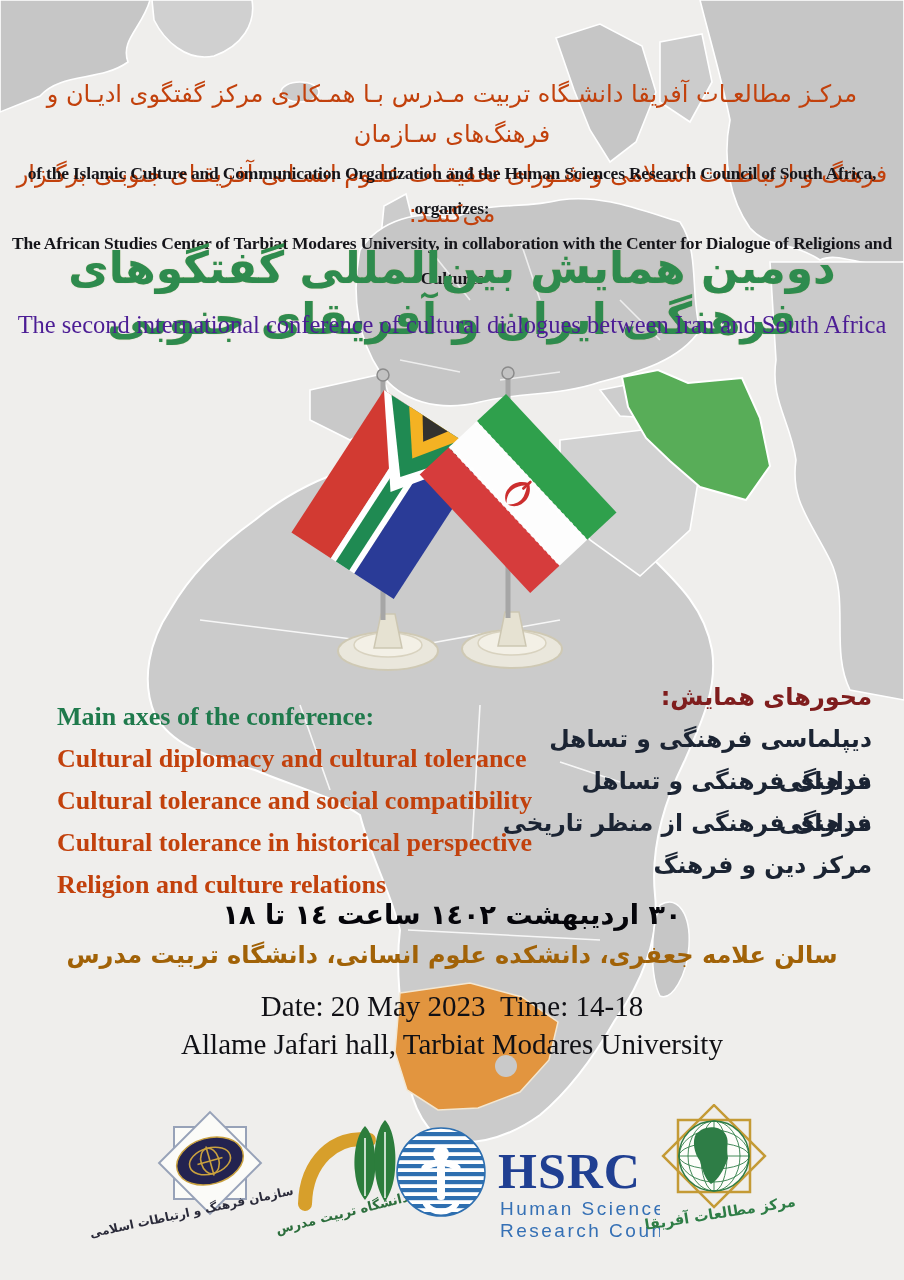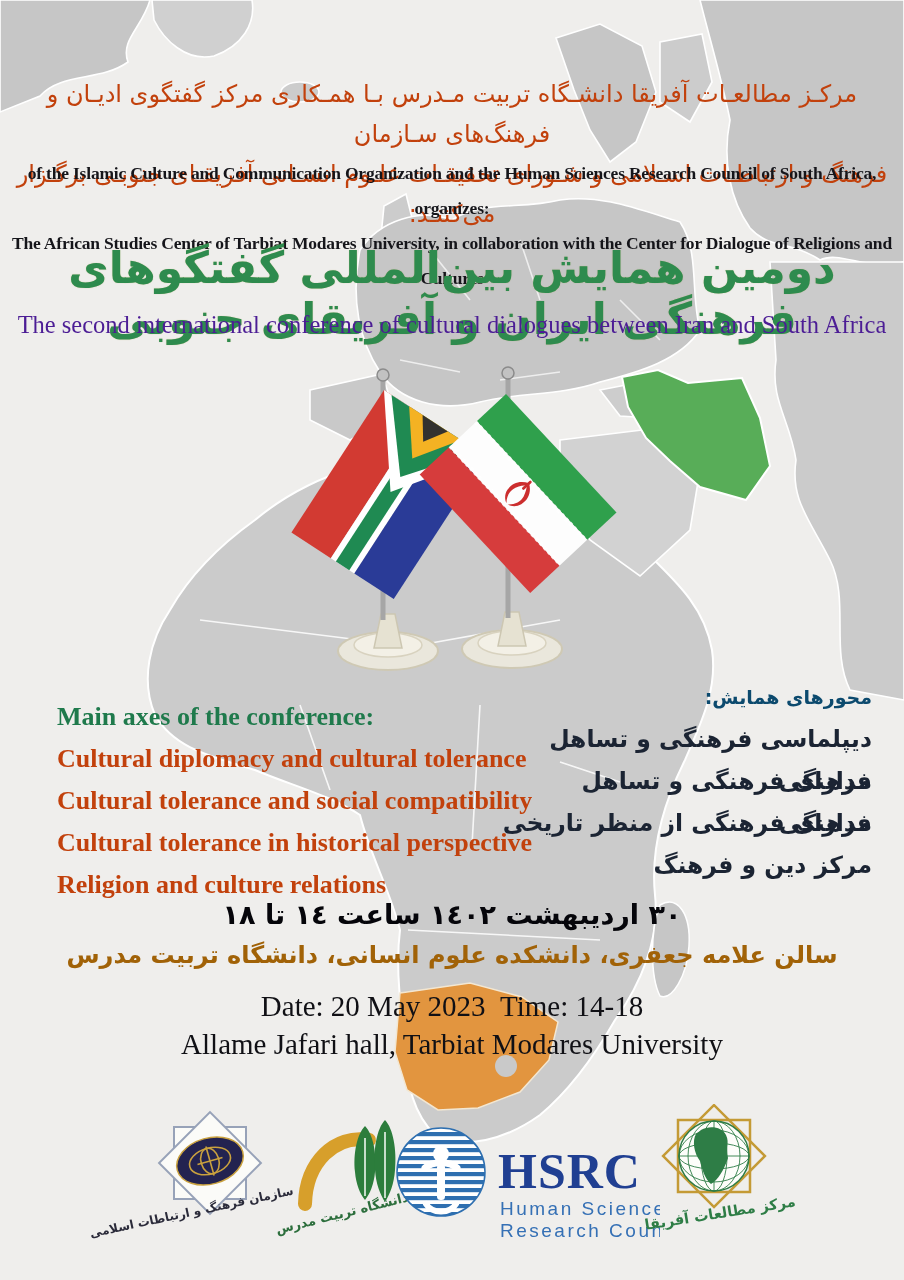--- a/index.html
+++ b/index.html
@@ -27,21 +27,21 @@
   .axes-en{
     position:absolute;left:57px;top:676px;width:480px;text-align:left;
     font-family:"Liberation Serif",serif;font-weight:bold;
   }
   .axes-en .hd{font-size:26px;color:#1f7a4c;height:42px;line-height:42px;margin-top:20px;}
   .axes-en .it{font-size:26px;color:#c2410c;height:42px;line-height:42px;}
   .axes-fa{
     position:absolute;right:32px;top:676px;width:380px;text-align:right;direction:rtl;
     font-weight:bold;
   }
-  .axes-fa .hd{font-size:19px;color:#0c4a6e;height:42px;line-height:42px;}
+  .axes-fa .hd{font-size:24px;color:#7f1d1d;height:42px;line-height:42px;}
   .axes-fa .it{font-size:23.5px;color:#1b2433;height:42px;line-height:42px;}
   .fa-date1{top:899px;font-size:27px;font-weight:bold;color:#05050a;}
   .fa-date2{top:941px;font-size:24px;font-weight:bold;color:#a16207;}
   .en-date{top:990px;font-family:"Liberation Serif",serif;font-size:29px;color:#101015;}
   .en-venue{top:1028px;font-family:"Liberation Serif",serif;font-size:29px;color:#101015;}
   .logo{position:absolute;}
   .logo-caption{
     position:absolute;font-weight:bold;direction:rtl;text-align:center;
     transform-origin:center;white-space:nowrap;
   }

